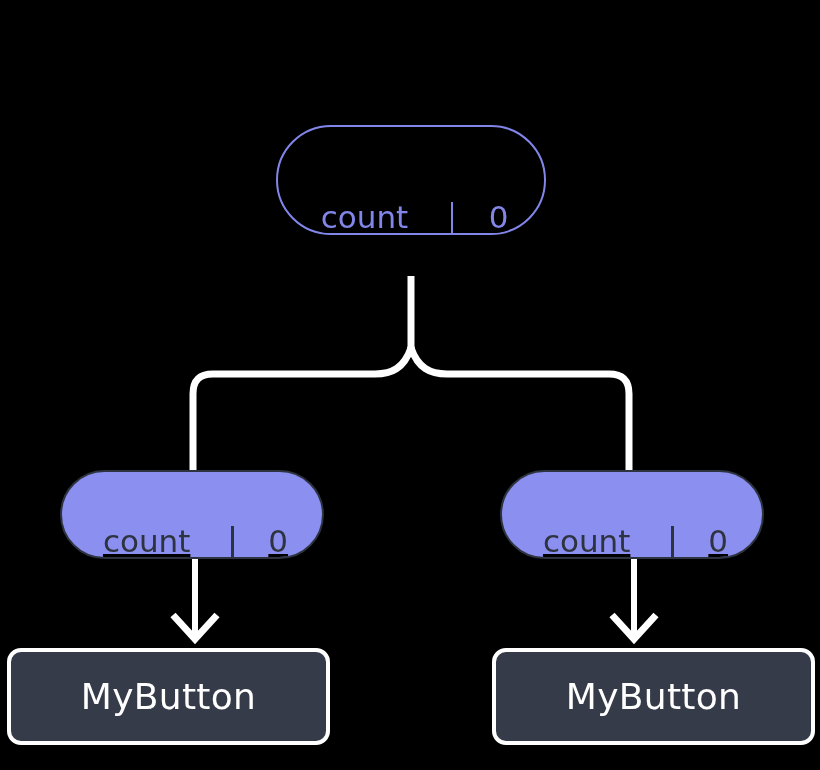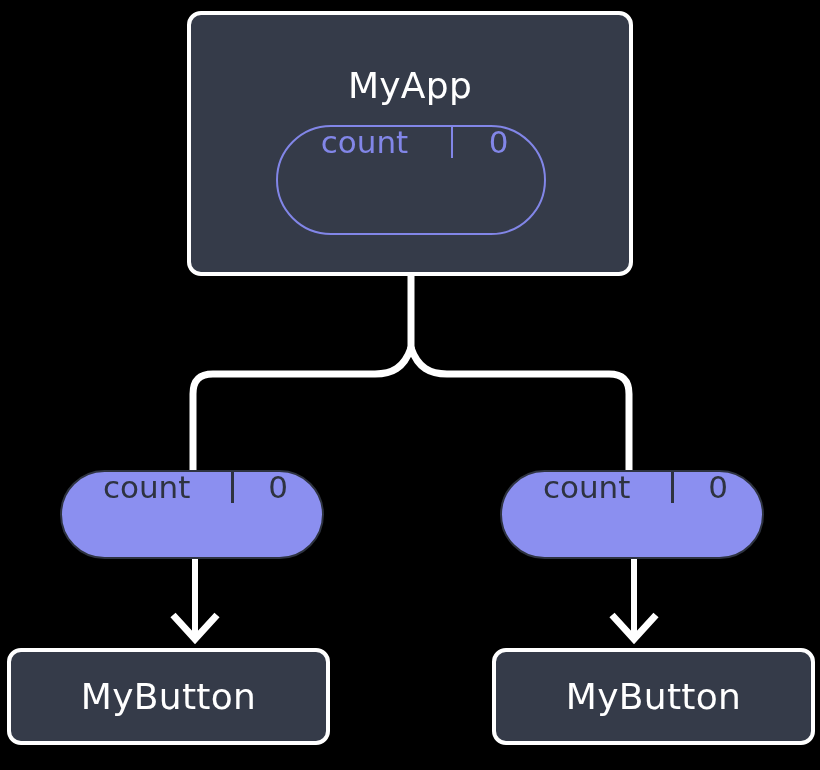--- a/index.html
+++ b/index.html
@@ -62,23 +62,24 @@
     justify-content: center;
   }
   #node-mybutton-left  { left: 7px;   top: 648px; width: 323px; }
   #node-mybutton-right { left: 492px; top: 648px; width: 323px; }
 
   
   .pill {
     position: absolute;
     box-sizing: border-box;
     display: flex;
-    align-items: flex-start;
+    align-items: flex-end;
     border-radius: 999px;
     overflow: hidden;
+    text-decoration: underline;
   }
   .pill-name, .pill-value {
     display: flex;
     align-items: center;
     justify-content: center;
     font-size: 31px;
     line-height: 1;
     white-space: nowrap;
   }
 
@@ -141,23 +142,20 @@
 
     <path d="M 411 348 C 418 368 430 374 447 374 L 609 374 C 623 374 629 381 629 394 L 629 474" fill="none" stroke="#FFFFFF" stroke-width="7" stroke-linecap="round" stroke-linejoin="round"></path>
 
     <path d="M 195 559 L 195 640" fill="none" stroke="#FFFFFF" stroke-width="6" stroke-linecap="butt"></path>
     <path d="M 173 615 L 195 639 L 217 615" fill="none" stroke="#FFFFFF" stroke-width="7" stroke-linecap="butt" stroke-linejoin="miter"></path>
 
     <path d="M 634 559 L 634 640" fill="none" stroke="#FFFFFF" stroke-width="6" stroke-linecap="butt"></path>
     <path d="M 612 615 L 634 639 L 656 615" fill="none" stroke="#FFFFFF" stroke-width="7" stroke-linecap="butt" stroke-linejoin="miter"></path>
   </svg>
 
-  <div class="comp-box" id="node-myapp">
-    <div class="comp-title">MyApp</div>
-  </div>
 
   <div class="pill pill-outline" id="pill-myapp">
     <div class="pill-name">count</div>
     <div class="pill-value">0</div>
   </div>
 
   <div class="pill pill-filled" id="pill-left">
     <div class="pill-name">count</div>
     <div class="pill-value">0</div>
   </div>

